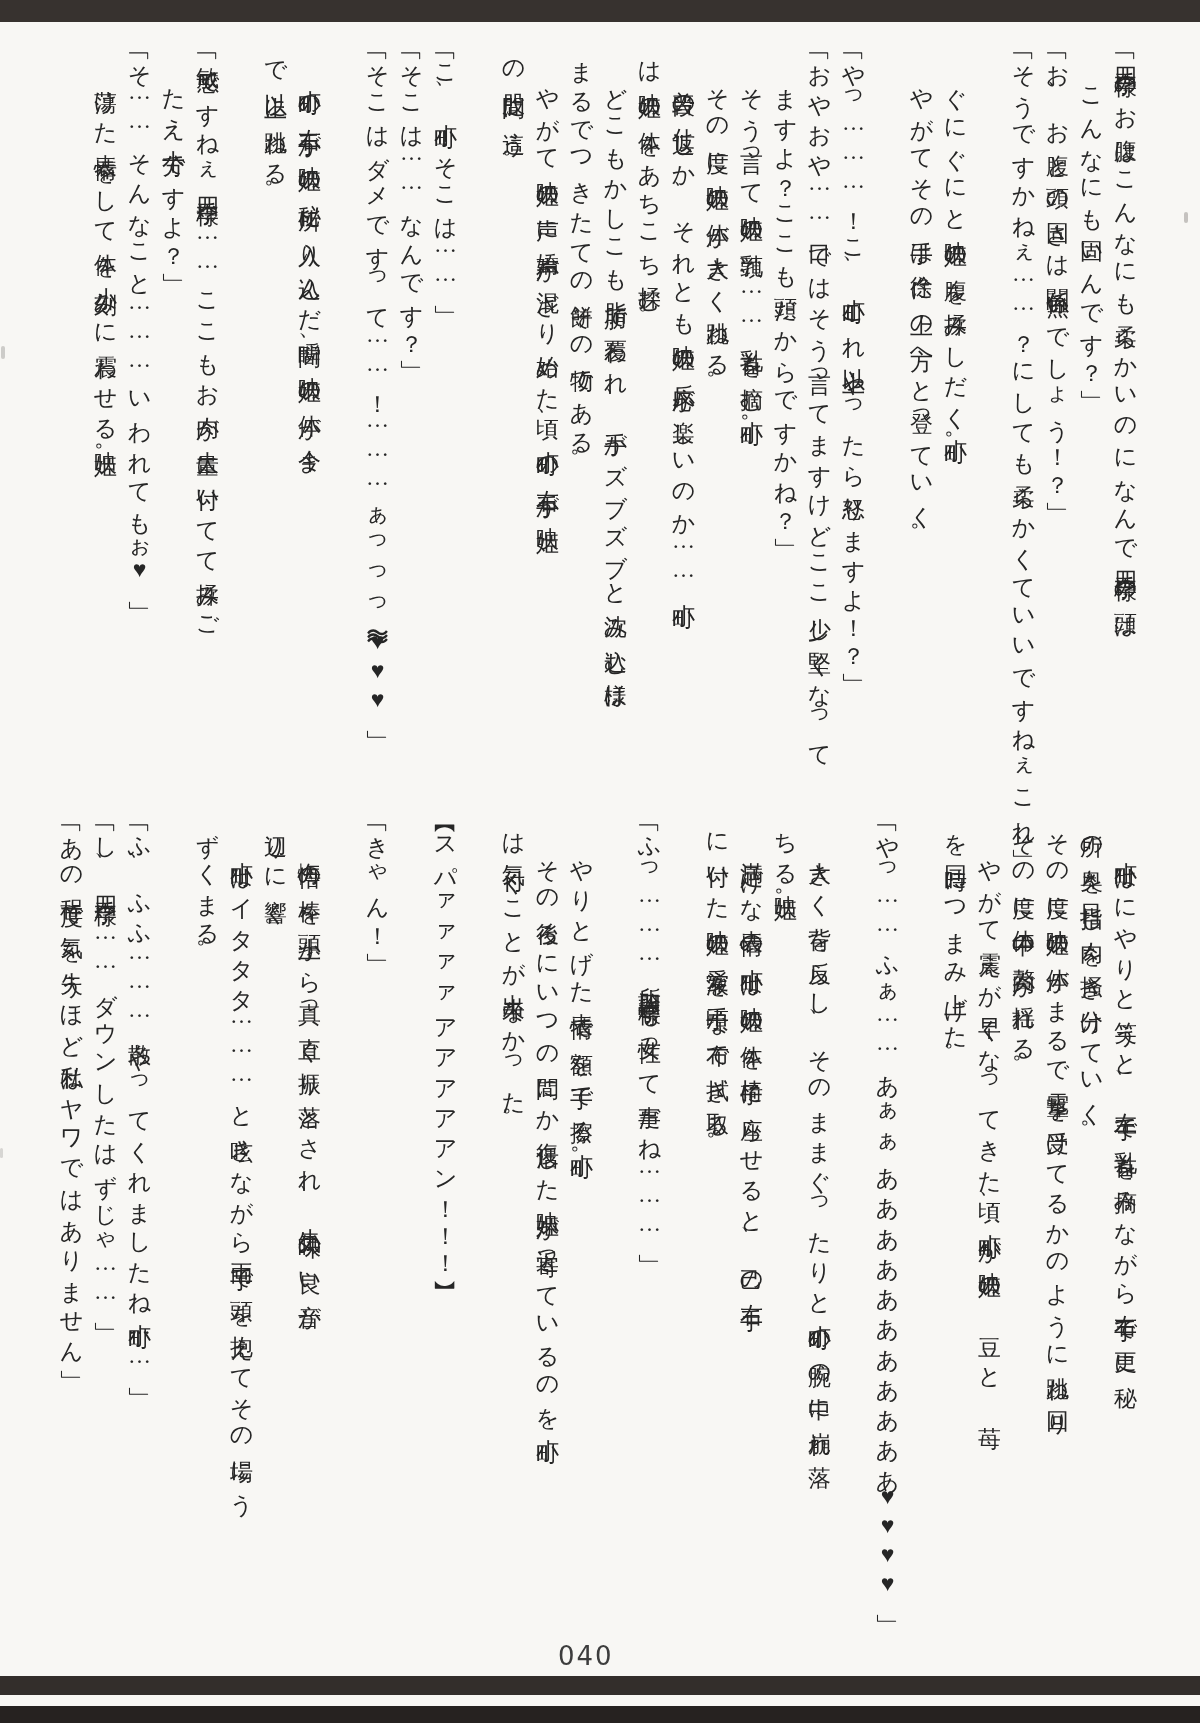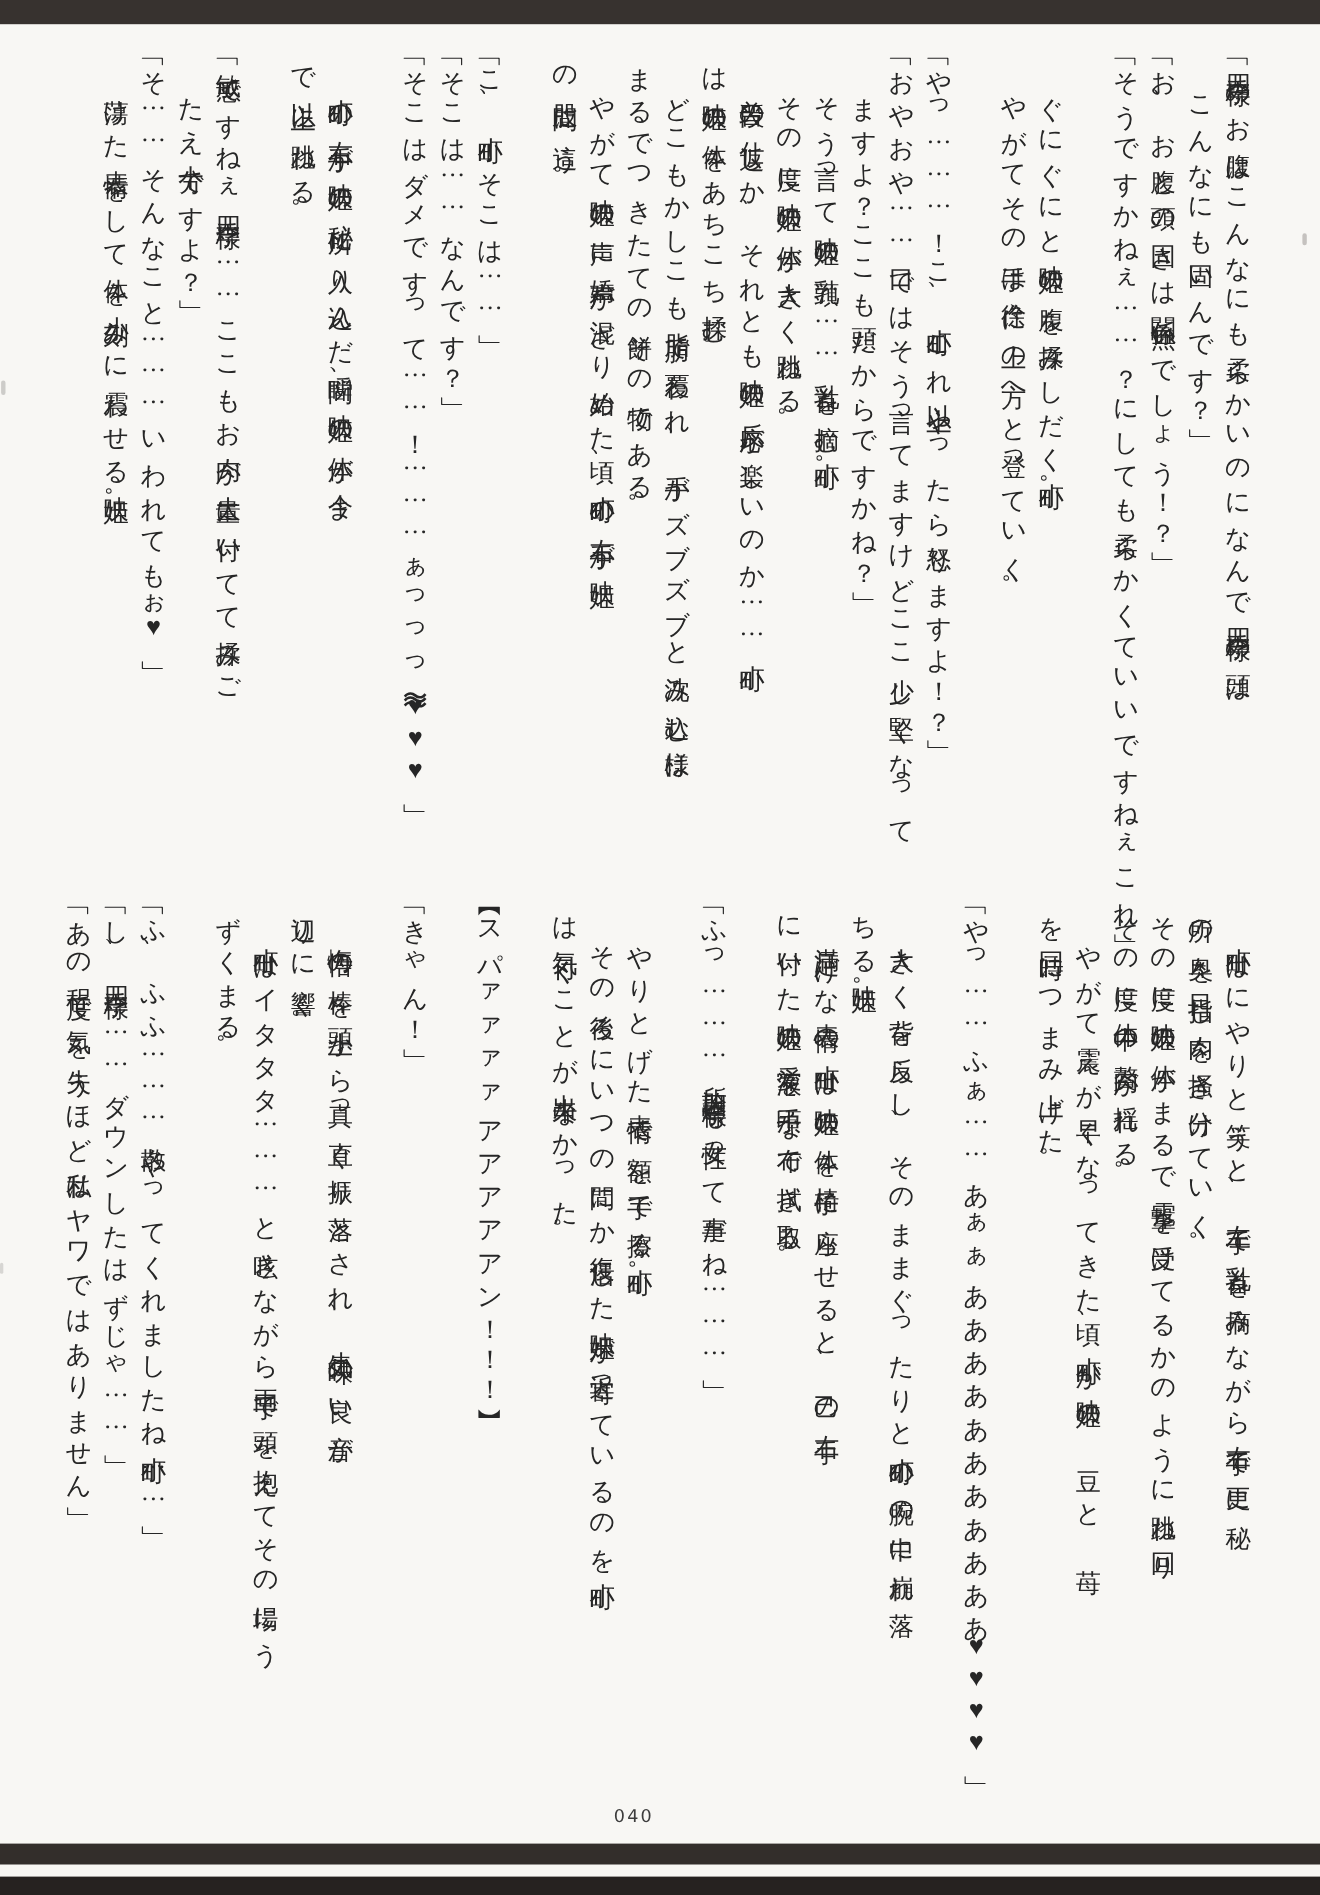--- a/index.html
+++ b/index.html
@@ -34,21 +34,21 @@
     line-height:34px;
     white-space:nowrap;
   }
   .dan.upper{ top:45px; right:58px; height:792px; }
   .dan.lower{ top:817px; right:58px; height:802px; }
   .tline{ min-width:34px; }
   .page-number{
     position:absolute;
     top:1641px;left:558px;
     font-family:"DejaVu Sans","Liberation Sans",sans-serif;
-    font-size:16px;
+    font-size:26px;
     letter-spacing:2px;
     color:var(--pagenum-ink);
   }
   .speck{
     position:absolute;
     background:#9a9794;
     border-radius:2px;
   }
   .speck.s1{left:1184px;top:212px;width:4px;height:11px;opacity:.55;}
   .speck.s2{left:1px;top:346px;width:4px;height:13px;opacity:.45;}

